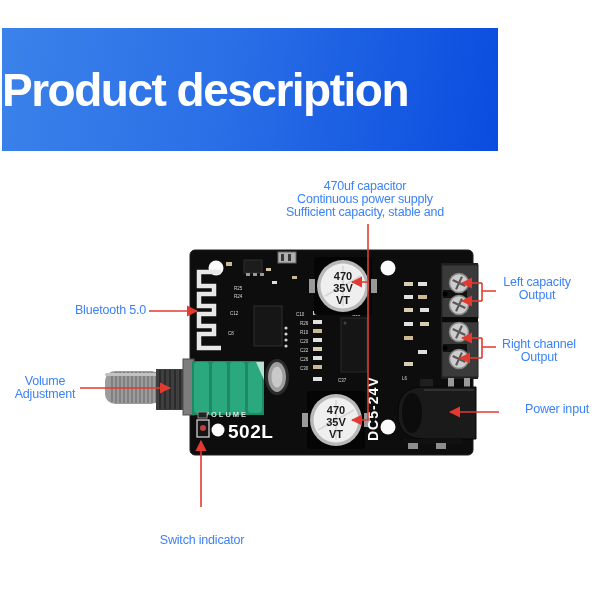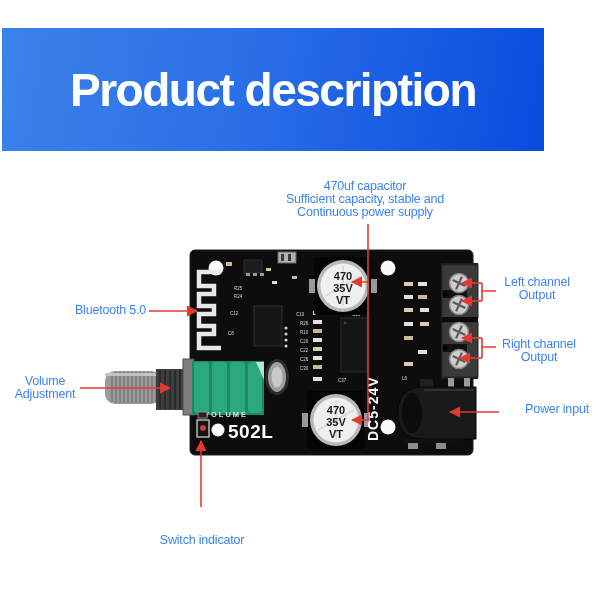--- a/index.html
+++ b/index.html
@@ -1,23 +1,23 @@
 <!DOCTYPE html>
 <html><head>
 <meta charset="utf-8">
 <style>
   html,body{margin:0;padding:0;}
   body{
     width:600px;height:600px;position:relative;background:#ffffff;
     font-family:"Liberation Sans", sans-serif;overflow:hidden;
   }
   .banner{
-    position:absolute;left:2px;top:28px;width:542px;height:123px;
+    position:absolute;left:2px;top:28px;width:496px;height:123px;
     background:linear-gradient(100deg,#3b82ea 0%,#2a6fe6 45%,#0a4cdf 100%);
-    display:flex;align-items:center;justify-content:center;
+    display:flex;align-items:center;justify-content:flex-start;
   }
   .banner .title{
     color:#ffffff;font-size:46px;font-weight:bold;letter-spacing:-1.5px;
   }
   .label{
     position:absolute;color:#3b82f6;font-size:12.5px;line-height:13px;
     letter-spacing:-0.2px;text-align:center;
   }
   .label span{display:block;}
   .label.right-align{text-align:right;}
@@ -25,35 +25,35 @@
 </style>
 </head>
 <body>
 
 <div class="banner">
   <div class="title">Product description</div>
 </div>
 
 <div class="label" style="left:270px;top:180px;width:190px;">
   <span>470uf capacitor</span>
+  <span>Continuous power supply</span>
   <span>Sufficient capacity, stable and</span>
-  <span>Continuous power supply</span>
 </div>
 
 <div class="label right-align" style="left:56px;top:304px;width:90px;">
   <span>Bluetooth 5.0</span>
 </div>
 
 <div class="label" style="left:6px;top:375px;width:78px;">
   <span>Volume</span>
   <span>Adjustment</span>
 </div>
 
 <div class="label" style="left:494px;top:276px;width:86px;">
-  <span>Left channel</span>
+  <span>Left capacity</span>
   <span>Output</span>
 </div>
 
 <div class="label" style="left:494px;top:330px;width:90px;margin-top:8px;">
   <span>Right channel</span>
   <span>Output</span>
 </div>
 
 <div class="label" style="left:478px;top:403px;width:120px;padding-left:19px;">
   <span>Power input</span>

